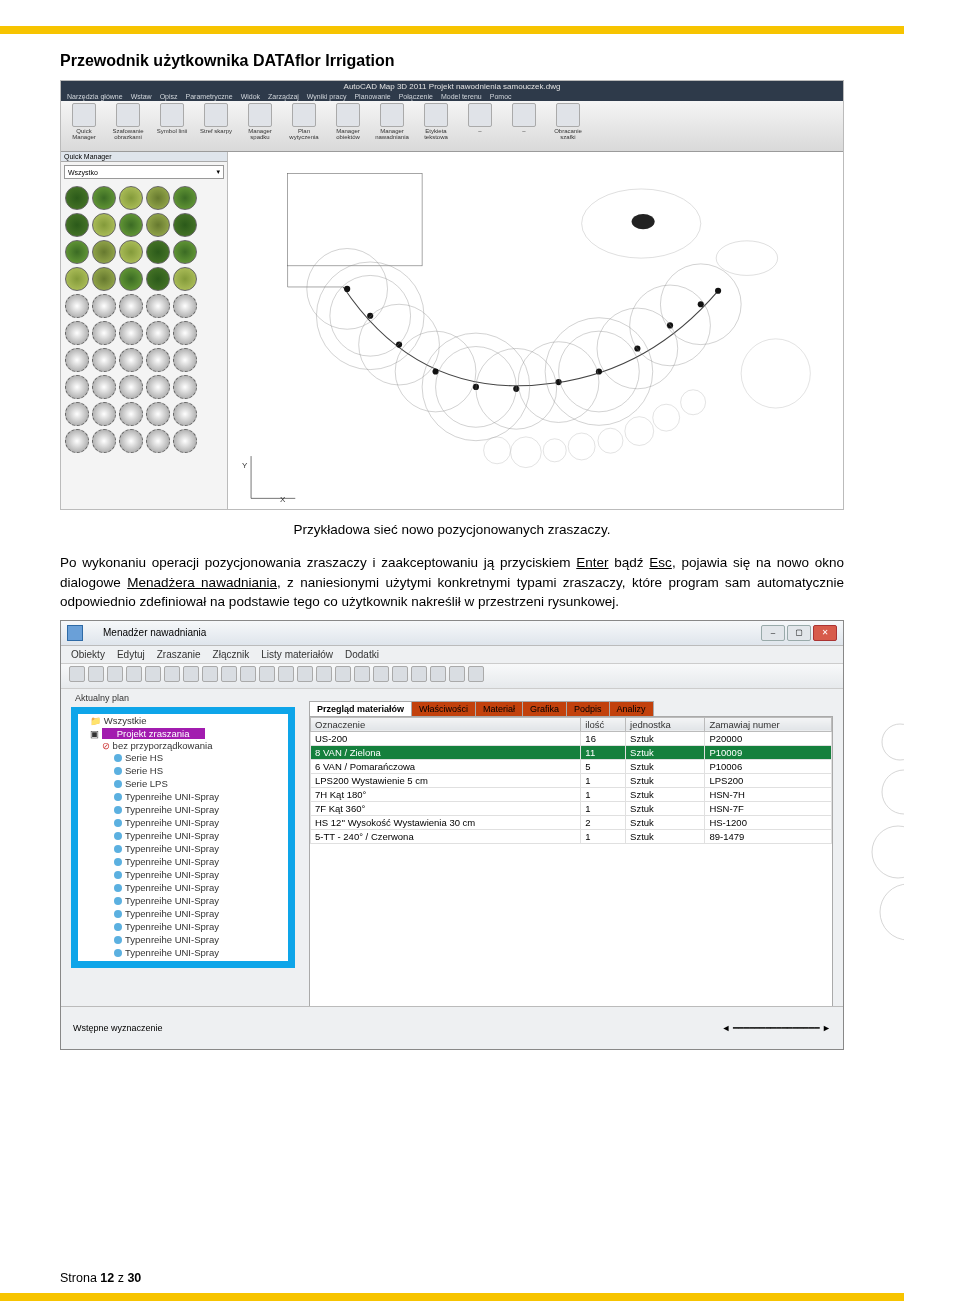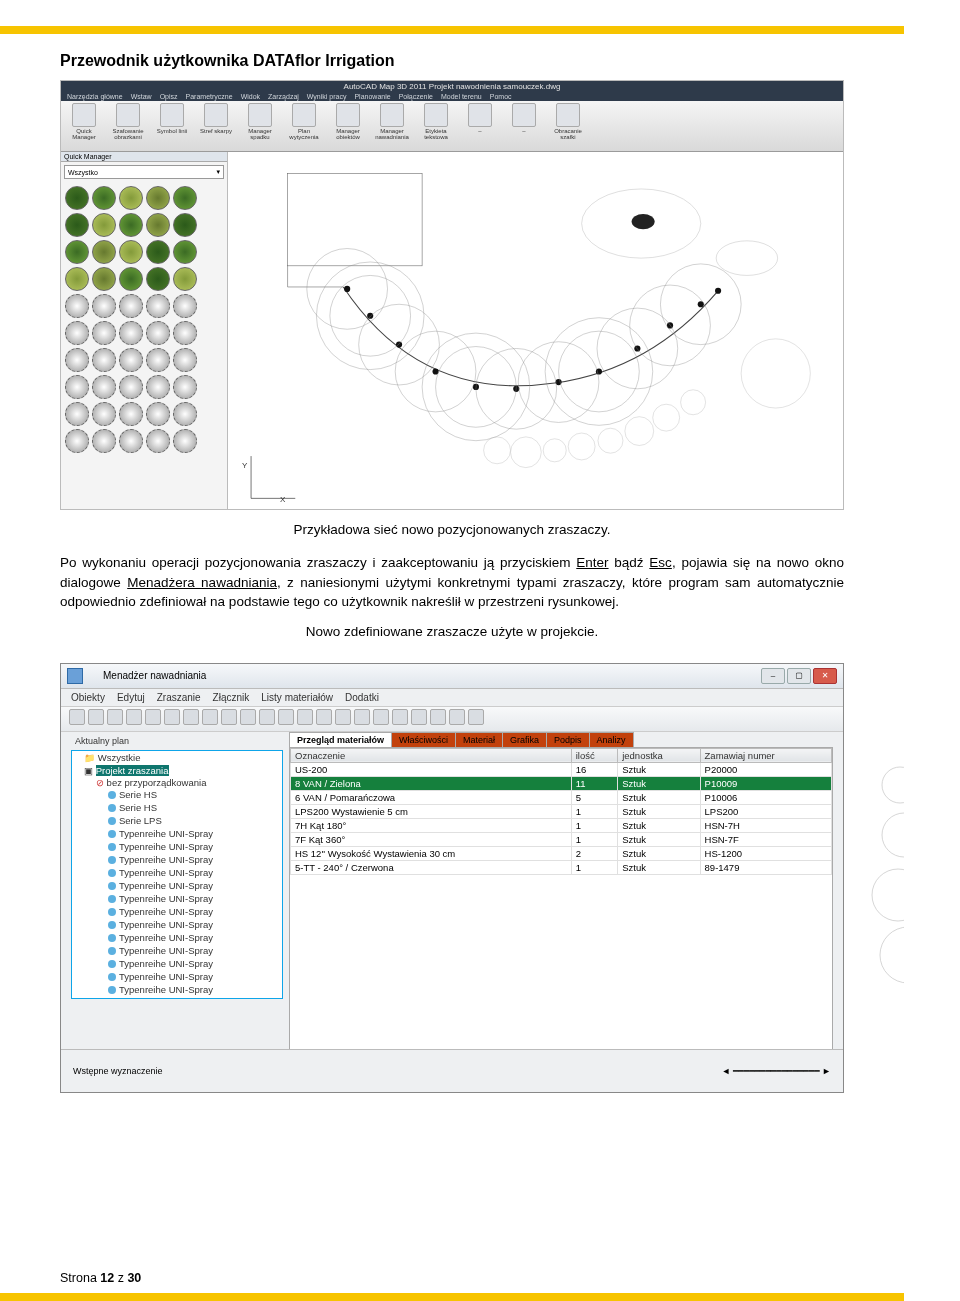--- a/index.html
+++ b/index.html
@@ -39,27 +39,27 @@
 .tbar-left{display:flex;align-items:center;gap:20px;font-size:10px}
 .winicon{width:14px;height:14px;background:#6aa0d8;border:1px solid #2e6aa6;display:inline-block}
 .winctrl{display:flex;gap:2px}
 .wbtn{width:22px;height:14px;background:#e2e6ea;border:1px solid #9aa;border-radius:2px;display:flex;align-items:center;justify-content:center;font-size:8px}
 .wbtn.close{background:#d75b4b;color:#fff;border-color:#a33}
 .mnu2{font-size:10px;display:flex;gap:12px;padding:3px 10px;color:#333;background:#eef0f2;border-bottom:1px solid #ccc}
 .tbar2{height:20px;background:linear-gradient(#f8f9fa,#e6e9ec);border-bottom:1px solid #ccc;padding:2px 8px;display:flex;gap:3px}
 .tic{width:14px;height:14px;background:#d9dde2;border:1px solid #aaa;border-radius:2px}
 .lbl-plan{font-size:9px;padding:4px 14px;color:#333}
 .cols{display:flex;height:330px}
-.tree{width:210px;border:1px solid #0ea5e9;margin:0 6px 6px 10px;background:#fff;overflow:auto}
+.tree{width:210px;border:7px solid #0ea5e9;margin:0 14px 6px 10px;background:#fff;overflow:auto}
 .tree ul{list-style:none;margin:0;padding:0 0 0 12px;font-size:9.5px;color:#333}
 .tree li{padding:1px 0;white-space:nowrap}
 .tfolder::before{content:"📁 ";font-size:9px}
 .titm::before{content:"";display:inline-block;width:8px;height:8px;border-radius:50%;background:#5bb0e0;margin-right:3px;vertical-align:middle}
-.hl{background:#0f766e;color:#fff;padding:0 0;display:inline-block}
-.grid-wrap{flex:1;margin:0 10px 6px 0;display:flex;flex-direction:column}
+.hl{background:#a21caf;color:#fff;padding:0 15px;display:inline-block}
+.grid-wrap{flex:1;margin:12px 10px 6px 0;display:flex;flex-direction:column}
 .tabs{display:flex;font-size:9px}
 .tab{padding:2px 7px;border:1px solid #aaa;border-bottom:none;background:#c2410c;margin-right:-1px}
 .tab.active{background:#fff;font-weight:bold}
 .grid{flex:1;border:1px solid #aaa;background:#fff;font-size:9.5px;overflow:auto}
 .grid table{width:100%;border-collapse:collapse}
 .grid th{background:linear-gradient(#f4f5f6,#e1e4e7);border:1px solid #bbb;padding:1px 4px;font-weight:normal;text-align:left;color:#333}
 .grid td{border:1px solid #e0e0e0;padding:1px 4px}
 .grid tr.sel td{background:#15803d;color:#fff}
 .sbar{height:18px;border-top:1px solid #bbb;background:#eef0f2;display:flex;align-items:center;padding:12px 12px;font-size:9px;gap:14px;position:absolute;bottom:0;left:0;right:0}
 .drag-art{position:absolute;right:0;top:90px;width:40px;height:280px;overflow:hidden;pointer-events:none}
@@ -263,21 +263,20 @@
         </div>
       </div>
     </div>
   </div>
 
   <div class="caption">Przykładowa sieć nowo pozycjonowanych zraszaczy.</div>
 
   <div class="body-txt">
     <span>Po wykonaniu operacji pozycjonowania zraszaczy i zaakceptowaniu ją przyciskiem </span><u>Enter</u><span> bądź </span><u>Esc</u><span>, pojawia się na nowo okno dialogowe </span><u>Menadżera nawadniania</u><span>, z naniesionymi użytymi konkretnymi typami zraszaczy, które program sam automatycznie odpowiednio zdefiniował na podstawie tego co użytkownik nakreślił w przestrzeni rysunkowej.</span>
   </div>
-  <div class="caption">Nowo zdefiniowane zraszacze użyte w projekcie.</div>
 
   <div class="shot-wrap" style="position:relative">
     <div class="shot2">
       <div class="tbar">
         <div class="tbar-left">
             <span class="winicon"></span>
             <span>Menadżer nawadniania</span>
           </div>
         <div class="winctrl">
           <div class="wbtn">–</div>

